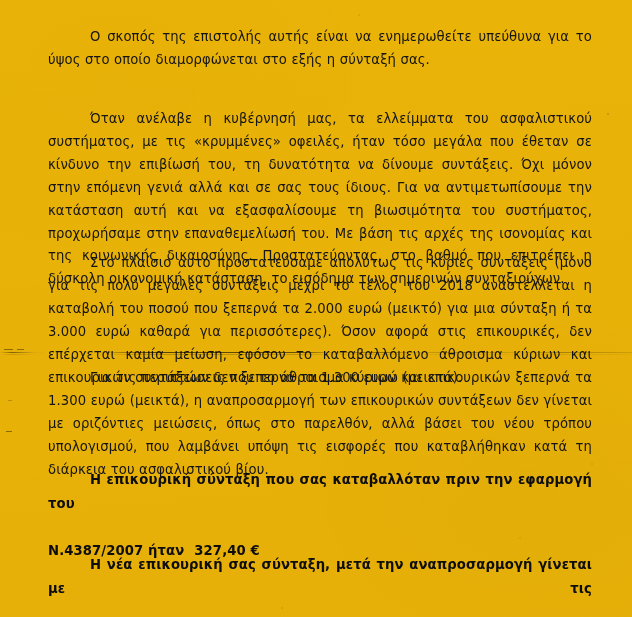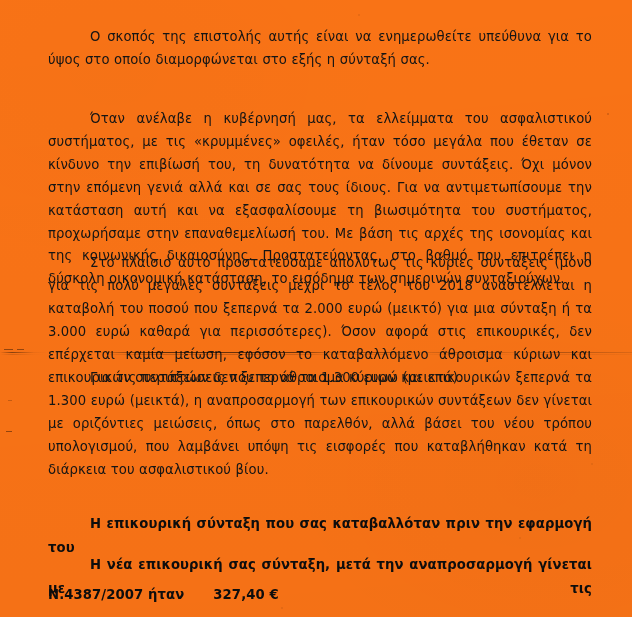--- a/index.html
+++ b/index.html
@@ -5,21 +5,21 @@
   html, body {
     margin: 0;
     padding: 0;
     background: #ffffff;
   }
 
   #page {
     position: relative;
     width: 632px;
     height: 617px;
-    background: #f97316;
+    background: #eab308;
     overflow: hidden;
     font-family: "DejaVu Sans", sans-serif;
     color: #141414;
   }
 
   
   #page::before {
     content: "";
     position: absolute;
     inset: 0;
@@ -68,22 +68,22 @@
     margin: 0;
     text-align: justify;
     text-justify: inter-word;
     font-size: 13.2px;
     line-height: 23.5px;
     font-weight: bold;
     color: #0d0d0d;
     letter-spacing: 0.1px;
   }
   .bold-block .indent { display: inline-block; width: 42px; }
-  .bold-block .amount { padding-left: 29px; }
-  .b1 { top: 512px; }
+  .bold-block .amount { padding-left: 10px; }
+  .b1 { top: 468px; }
   .b2 { top: 553px; }
 
   
   .bold-block { text-align: left; }
   .bold-block .line1 {
     display: block;
     text-align: justify;
     text-justify: inter-word;
   }
   .bold-block .line1::after {

